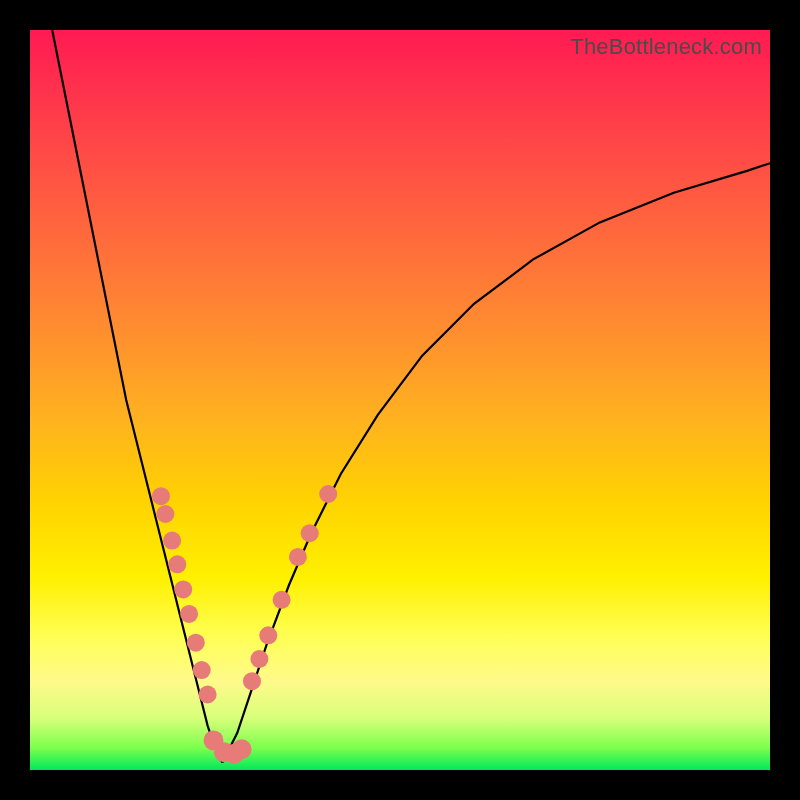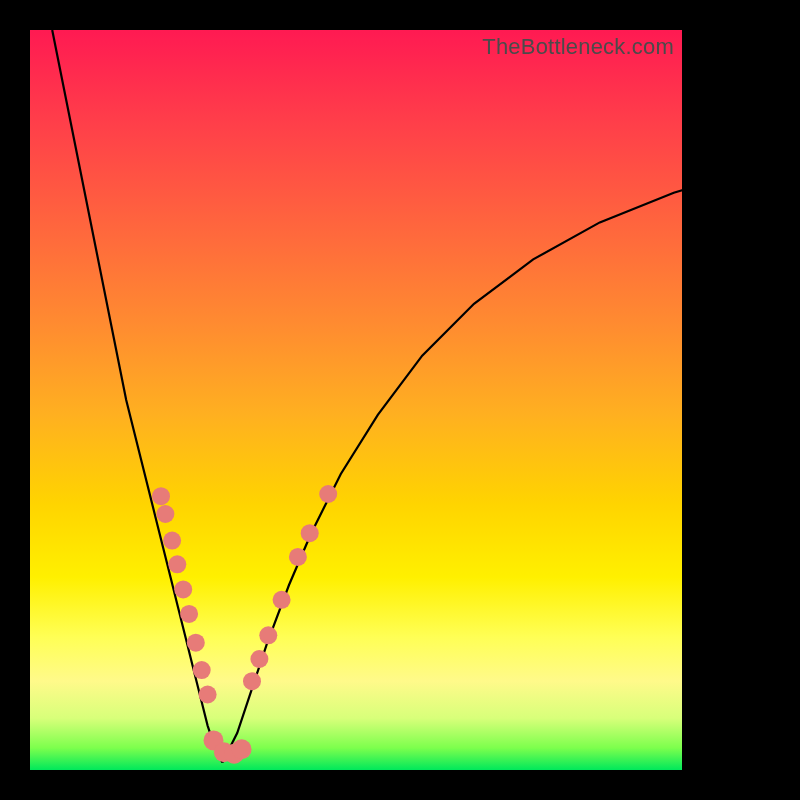--- a/index.html
+++ b/index.html
@@ -14,21 +14,21 @@
   .frame {
     position: relative;
     width: 800px;
     height: 800px;
     background: #000;
   }
   .plot-area {
     position: absolute;
     left: 30px;
     top: 30px;
-    width: 652px;
+    width: 740px;
     height: 740px;
     
     background: linear-gradient(
       to bottom,
       #ff1a52 0%,
       #ff3d4a 12%,
       #ff6a3c 28%,
       #ff8c30 40%,
       #ffb020 52%,
       #ffd400 64%,

